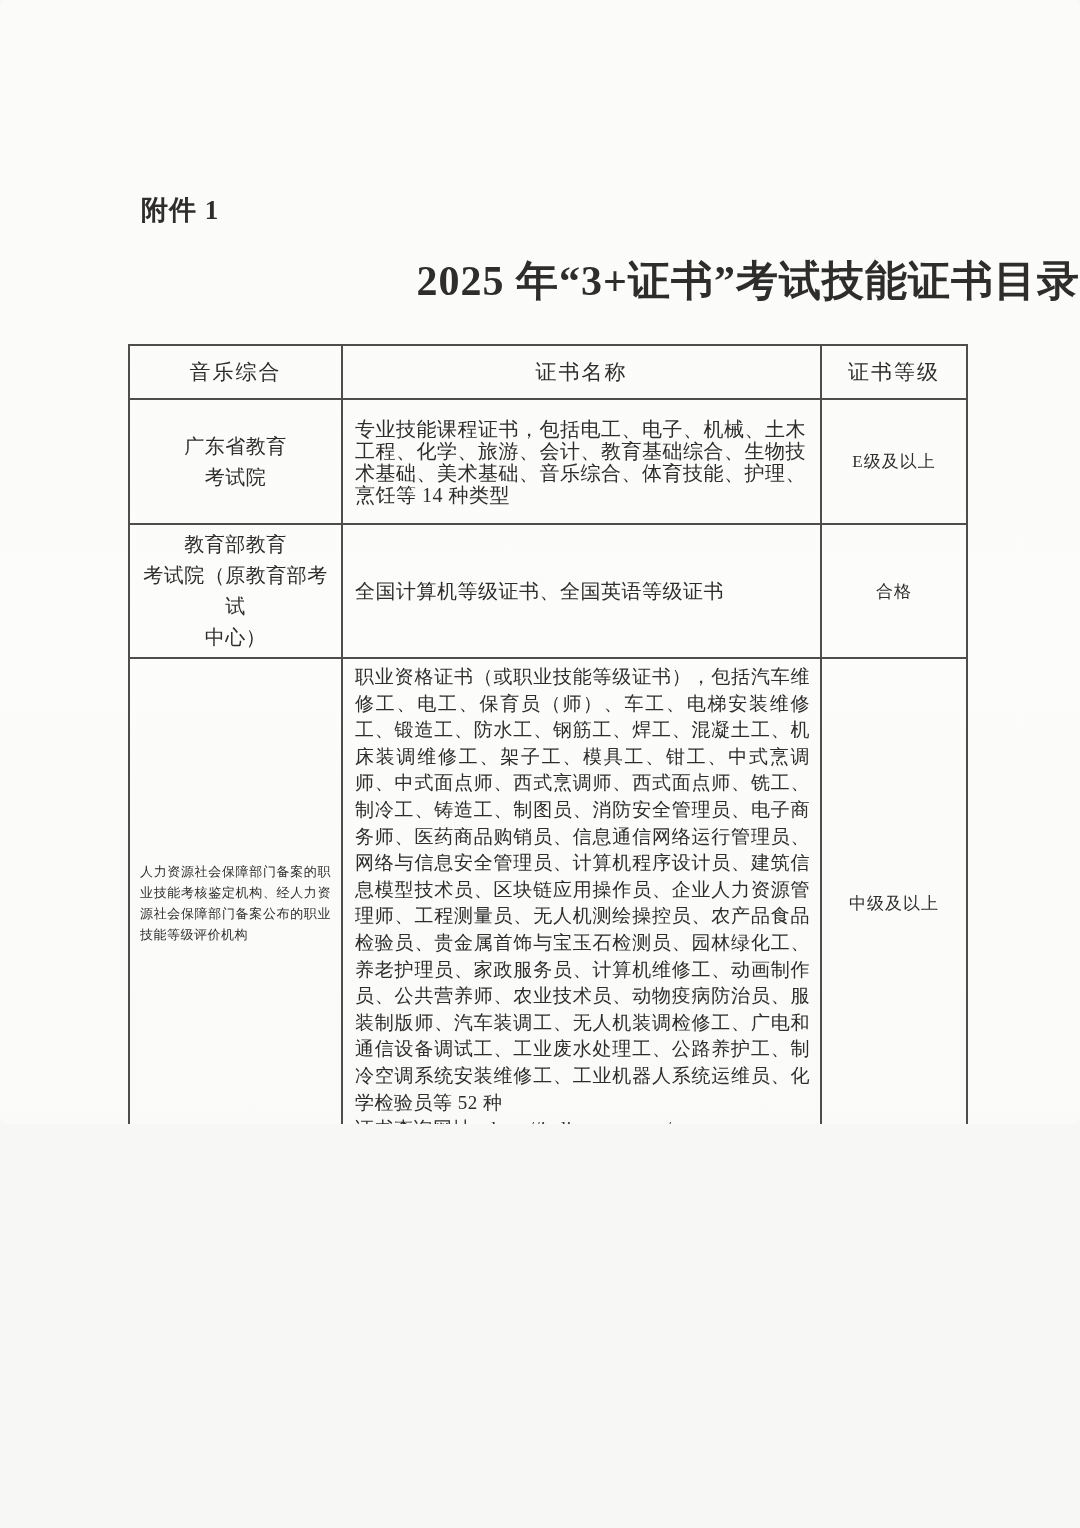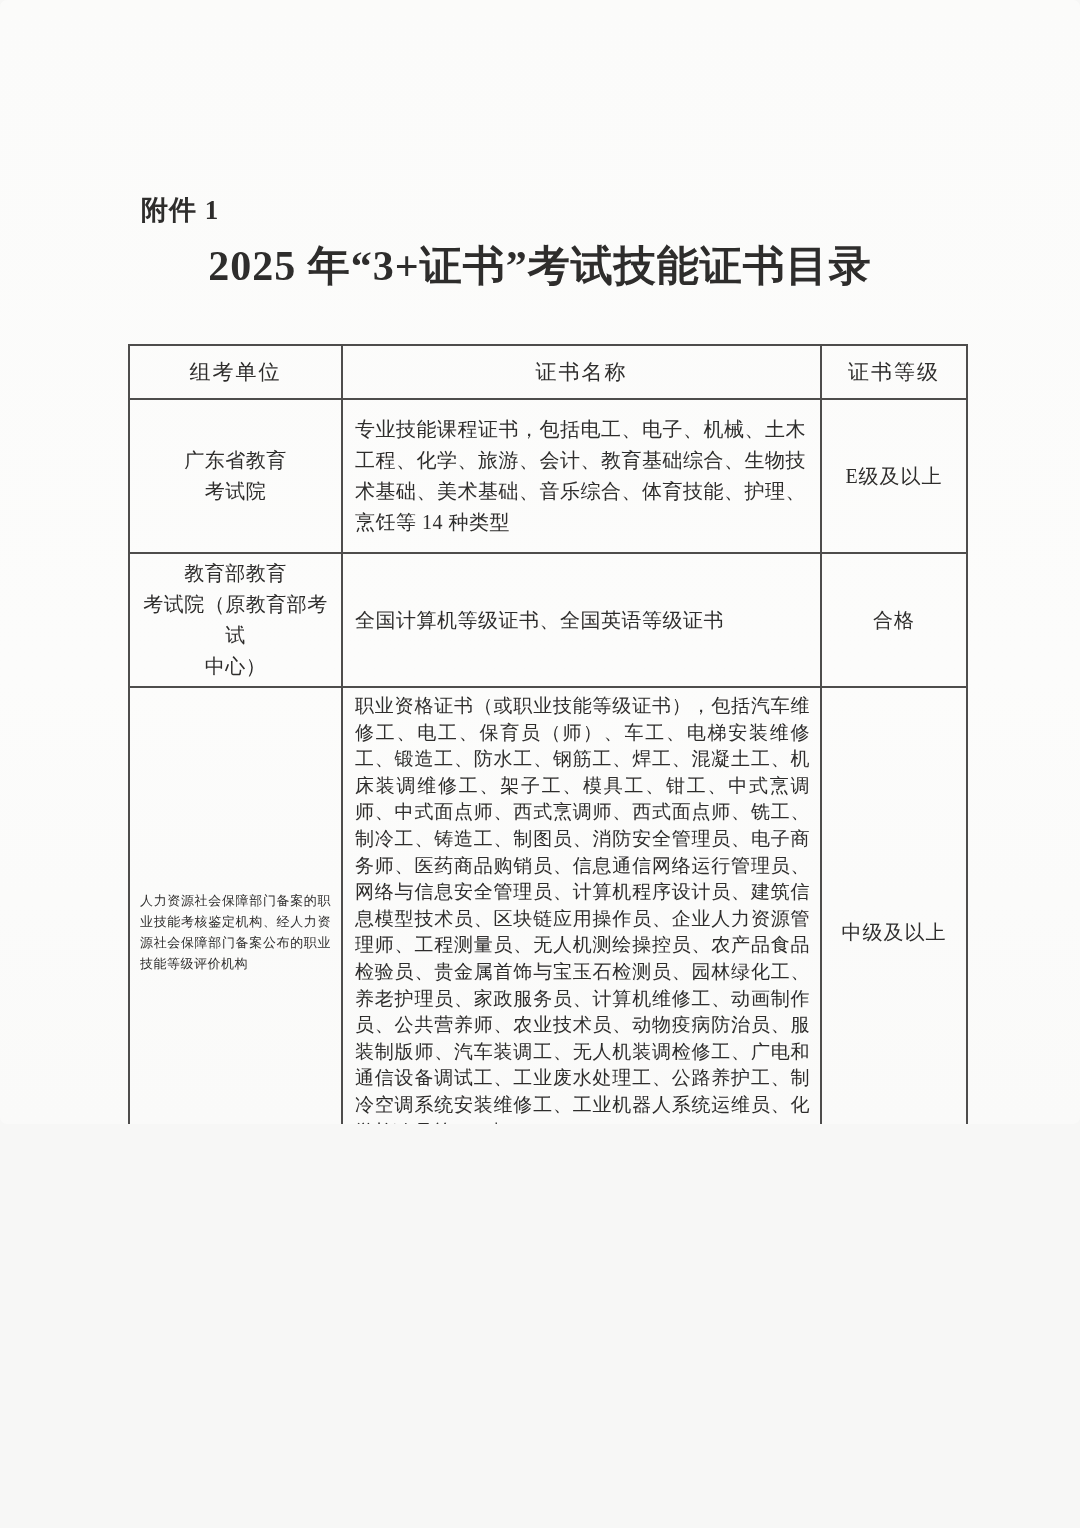--- a/index.html
+++ b/index.html
@@ -12,22 +12,22 @@
   .page{
     position:relative;width:1080px;height:1124px;overflow:hidden;
     background:linear-gradient(180deg,#fbfbfa 0%,#fcfcfb 60%,#fafaf9 100%);
     border-radius:7px;
   }
   .attachment{
     position:absolute;left:141px;top:192px;
     font-size:27px;font-weight:bold;letter-spacing:1px;
   }
   .doc-title{
-    position:absolute;left:0;top:238px;width:1080px;
-    text-align:center;font-size:42px;font-weight:bold;letter-spacing:1px;
+    position:absolute;left:0;top:253px;width:1080px;
+    text-align:right;font-size:42px;font-weight:bold;letter-spacing:1px;
   }
   table.doc-table{
     position:absolute;left:128px;top:344px;width:838px;
     border-collapse:collapse;table-layout:fixed;
   }
   .doc-table td,.doc-table th{
     border:2px solid #4e4d4c;
     padding:4px 8px;
     vertical-align:middle;
     font-weight:normal;
@@ -37,29 +37,29 @@
   td.org{
     text-align:center;font-size:20px;line-height:31px;
     white-space:pre-line;letter-spacing:0.5px;
   }
   td.org-long{
     text-align:justify;text-justify:inter-character;
     font-size:13px;line-height:21px;letter-spacing:0.5px;
     padding:16px 10px;
   }
   td.cert{
-    text-align:left;font-size:20px;line-height:31px;
-    padding:14px 12px;white-space:pre-line;letter-spacing:0.5px;
+    text-align:left;font-size:20px;line-height:22px;
+    padding:6px 12px;white-space:pre-line;letter-spacing:0.5px;
   }
   td.cert-dense{
     font-size:19px;line-height:26.6px;
     text-align:justify;text-justify:inter-character;
     padding:5px 10px 5px 12px;white-space:pre-line;
   }
-  td.level{text-align:center;font-size:20px;letter-spacing:1px;}
+  td.level{text-align:center;font-size:17px;letter-spacing:1px;}
   tr.h-head{height:54px;}
   tr.h-r0{height:125px;}
   tr.h-r1{height:97px;}
   tr.h-r2{height:457px;}
   tr.h-r3{height:103px;}
   tr.h-r4{height:72px;font-family:Liberation Mono, monospace;}
   .notes{
     position:absolute;left:158px;top:1262px;width:815px;
     font-size:20.5px;line-height:29.5px;display:flex;letter-spacing:0.5px;
   }
@@ -90,21 +90,21 @@
   <div class="doc-title">2025 年“3+证书”考试技能证书目录</div>
 
   <table class="doc-table">
     <colgroup>
       <col style="width:213px">
       <col style="width:479px">
       <col style="width:146px">
     </colgroup>
     <tbody>
       <tr class="h-head">
-        <th class="hdr">组考单位</th>
+        <th class="hdr">音乐综合</th>
         <th class="hdr">证书名称</th>
         <th class="hdr">证书等级</th>
       </tr>
       <tr class="h-r0">
         <td class="org">广东省教育
 考试院</td>
         <td class="cert">专业技能课程证书，包括电工、电子、机械、土木工程、化学、旅游、会计、教育基础综合、生物技术基础、美术基础、音乐综合、体育技能、护理、烹饪等 14 种类型</td>
         <td class="level">E级及以上</td>
       </tr>
       <tr class="h-r1">

